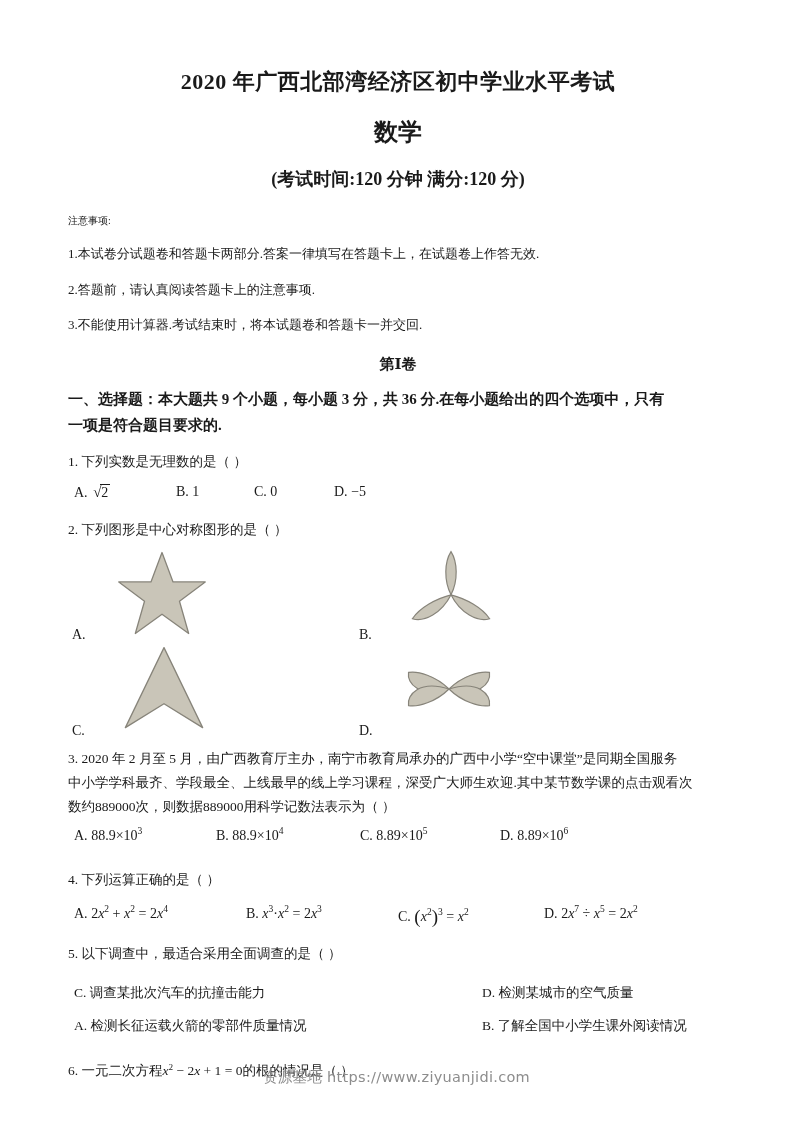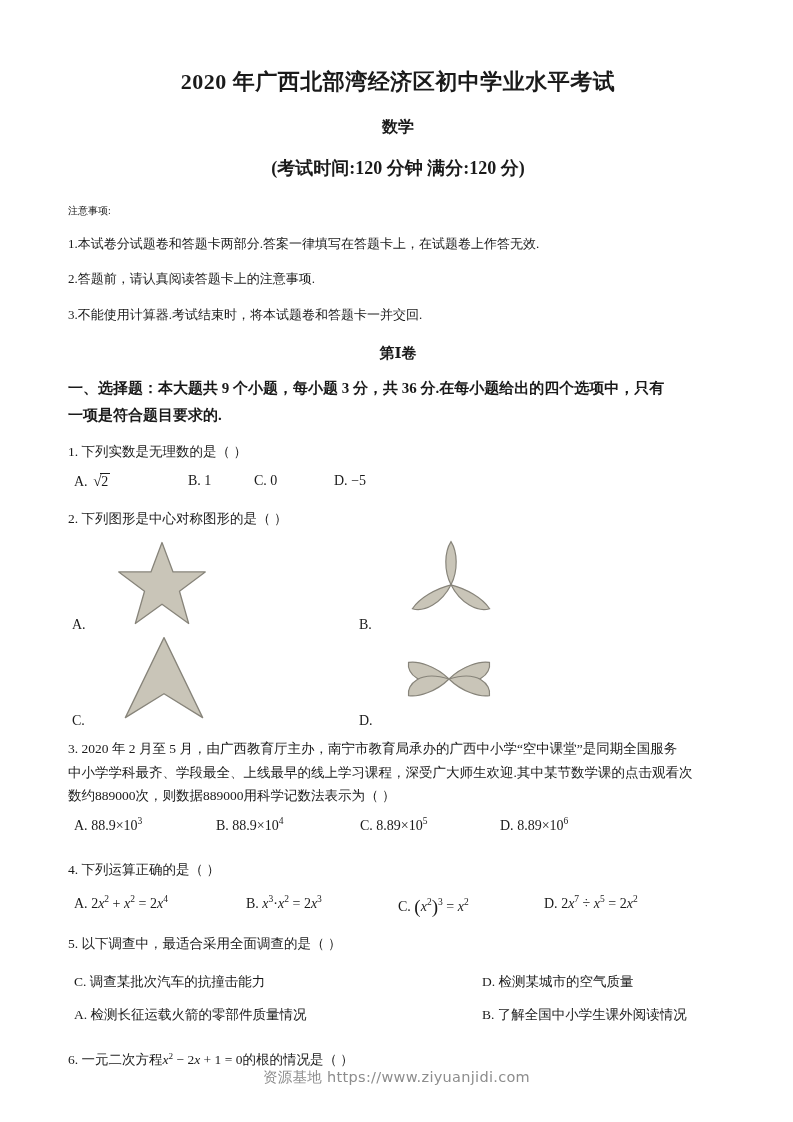--- a/index.html
+++ b/index.html
@@ -33,21 +33,21 @@
   .title-main {
     text-align: center;
     font-size: 22px;
     font-weight: bold;
     letter-spacing: 0.5px;
     margin-top: 68px;
     line-height: 1.3;
   }
   .title-sub {
     text-align: center;
-    font-size: 16px;
+    font-size: 24px;
     font-weight: bold;
     margin-top: 20px;
     line-height: 1.3;
   }
   .title-info {
     text-align: center;
     font-size: 18px;
     font-weight: bold;
     margin-top: 20px;
     line-height: 1.3;
@@ -184,21 +184,21 @@
       <span class="q-stem">
         <span>1.</span>
         <span>下列实数是无理数的是（   ）</span>
       </span>
     </div>
     <div class="opts-row">
       <span class="opt" style="left:6px;">
         <span>A.</span>
         <span class="sqrt"><span class="rad">√</span><span class="rand">2</span></span>
       </span>
-      <span class="opt" style="left:120px;">
+      <span class="opt" style="left:108px;">
         <span>B.</span>
         <span>1</span>
       </span>
       <span class="opt" style="left:186px;">
         <span>C.</span>
         <span>0</span>
       </span>
       <span class="opt" style="left:266px;">
         <span>D.</span>
         <span>−5</span>

